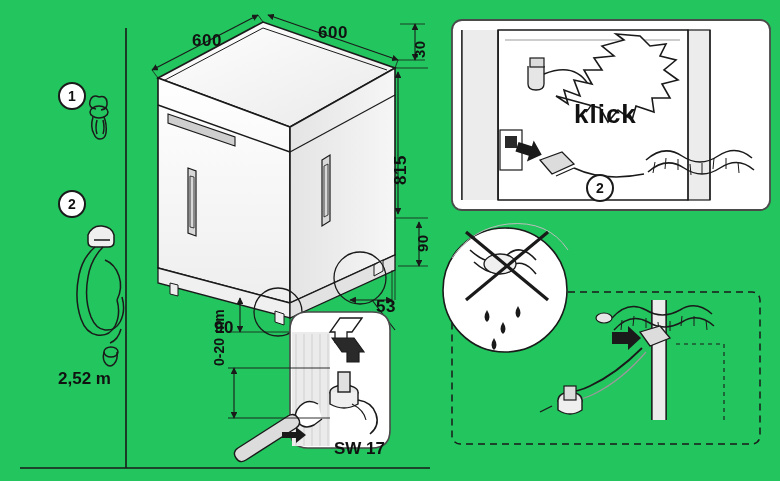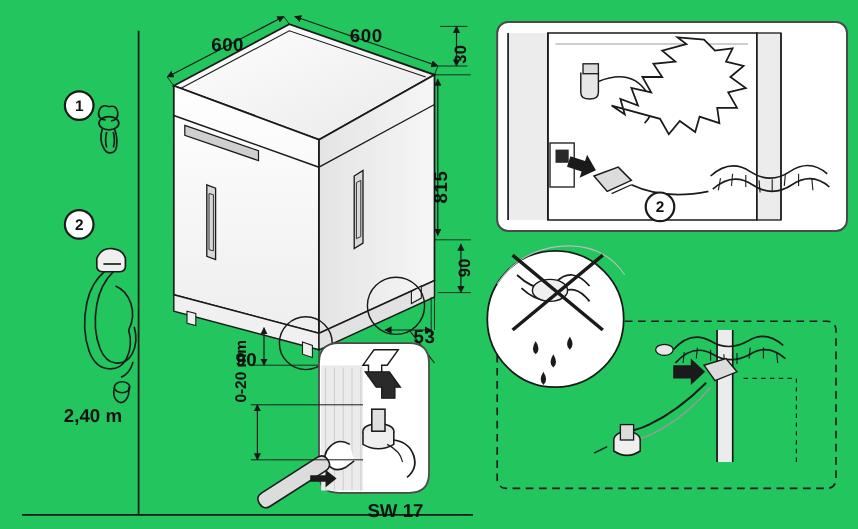--- a/index.html
+++ b/index.html
@@ -330,24 +330,25 @@
 
   <div class="lbl dim-sm rot90" style="left:415px; top:252px;">90</div>
 
   <div class="lbl dim" style="left:214px; top:319px;">90</div>
 
   <div class="lbl dim" style="left:360px; top:298px;margin-left:16px;">53</div>
 
   <div class="lbl" style="left:212px; top:366px; font-weight:700; font-size:14px;
                           transform:rotate(-90deg); transform-origin:left top;">0-20 mm</div>
 
-  <div class="lbl" style="left:334px; top:440px; font-weight:700; font-size:17px;margin-top:16px;">SW 17</div>
-
-  <div class="lbl" style="left:58px; top:370px; font-weight:700; font-size:17px;">2,40 m</div>
-
+  <div class="lbl" style="left:334px; top:440px; font-weight:700; font-size:17px;">SW 17</div>
+
+  <div class="lbl" style="left:58px; top:370px; font-weight:700; font-size:17px;">2,52 m</div>
+
+  <div class="lbl klick" style="left:574px; top:101px;">klick</div>
 
   <div class="num-circle" style="left:58px; top:82px; width:24px; height:24px; line-height:24px; font-size:14px;">1</div>
 
   <div class="num-circle" style="left:58px; top:190px; width:24px; height:24px; line-height:24px; font-size:14px;">2</div>
 
   <div class="num-circle" style="left:586px; top:174px; width:24px; height:24px; line-height:24px; font-size:14px;">2</div>
 
 </div>
 
 </body></html>

